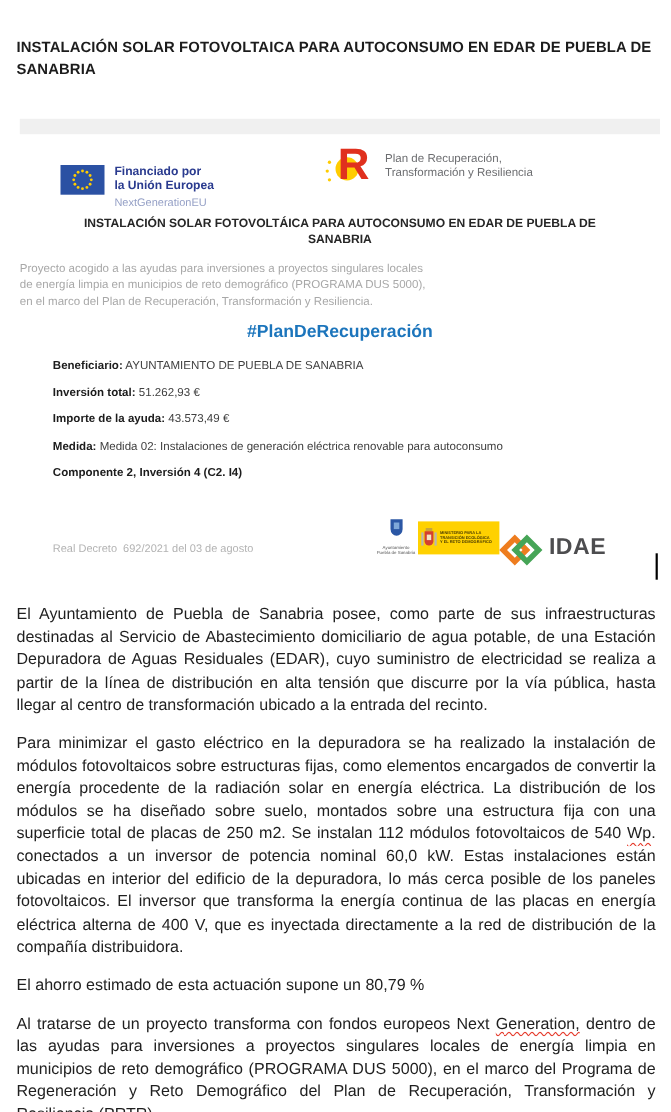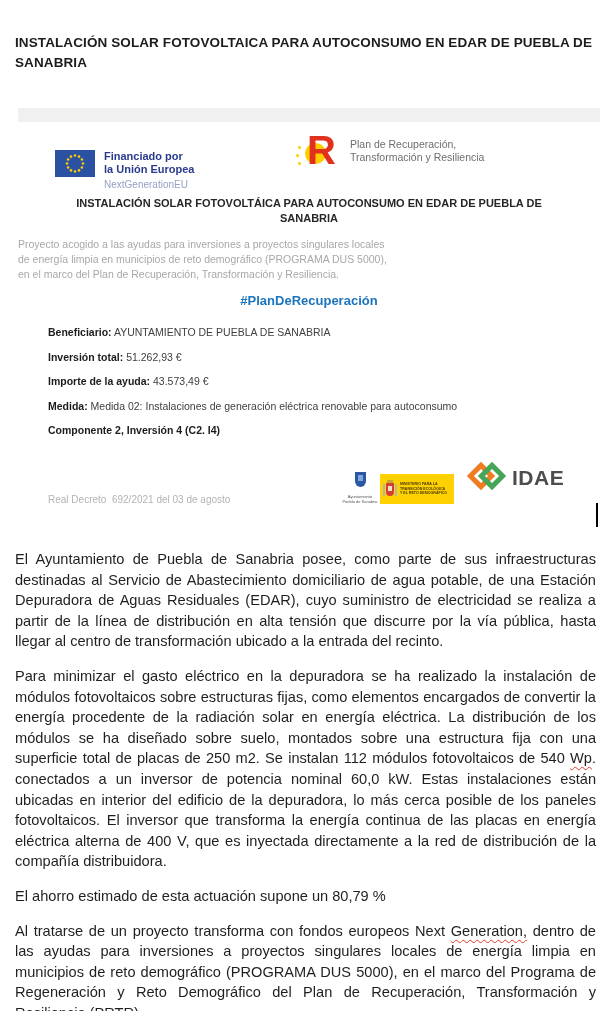--- a/index.html
+++ b/index.html
@@ -33,36 +33,36 @@
   .dus-group{position:absolute;left:468px;top:10px;width:110px;height:52px;}
   .dus-sil{position:absolute;left:26px;top:0;}
   .dus-text{position:absolute;left:0;top:14px;font-size:31px;font-weight:800;color:#141414;letter-spacing:.5px;line-height:34px;}
 
   
   .poster-title{position:absolute;left:0;top:88px;width:582px;padding:0 40px;box-sizing:border-box;
                 text-align:center;font-size:11px;font-weight:bold;color:#262626;line-height:15px;}
   .poster-sub{position:absolute;left:0;top:129px;width:582px;text-align:left;
               font-size:10.5px;font-weight:400;color:#a8a8a8;line-height:15px;}
   .poster-hash{position:absolute;left:0;top:185px;width:582px;text-align:center;
-               font-size:13px;font-weight:bold;color:#1c75bc;}
+               font-size:16px;font-weight:bold;color:#1c75bc;}
 
   
   .fields{position:absolute;left:30px;top:218px;font-size:10.5px;line-height:13px;}
   .field{margin-bottom:11.5px;white-space:pre-wrap;}
   .fl{font-weight:bold;color:#1c1c1c;}
   .fv{color:#404040;}
 
   
   .footnote{position:absolute;left:30px;top:386px;font-size:10px;color:#b3b3b3;white-space:pre-wrap;}
   .ayto{position:absolute;left:314px;top:363px;width:56px;text-align:center;}
   .ayto-cap{font-size:4px;line-height:5px;color:#555;margin-top:2px;}
   .ministry{position:absolute;left:362px;top:366px;width:74px;height:30px;background:#ffd100;
             display:flex;align-items:center;padding:1px 2px;box-sizing:border-box;}
   .ministry-label{font-size:3.6px;line-height:4.5px;color:#4a3b00;font-weight:bold;margin-left:2px;width:48px;}
-  .idae{position:absolute;left:453px;top:358px;display:flex;align-items:flex-start;height:44px;}
+  .idae{position:absolute;left:440px;top:358px;display:flex;align-items:flex-end;height:44px;}
   .diamond{display:inline-block;width:20px;height:20px;box-sizing:border-box;transform:rotate(45deg);}
   .d1{border:5px solid #ee7d1f;}
   .d2{border:5px solid #46a557;margin-left:-9px;}
   .idae-text{font-size:21px;font-weight:800;color:#4d4d4f;letter-spacing:.5px;margin-left:10px;}
 
   
   .cursor{position:absolute;left:596px;top:503px;width:2px;height:24px;background:#000;}
 
   
   .body-text{position:absolute;left:15px;top:549px;width:581px;font-size:14.6px;line-height:20.6px;

